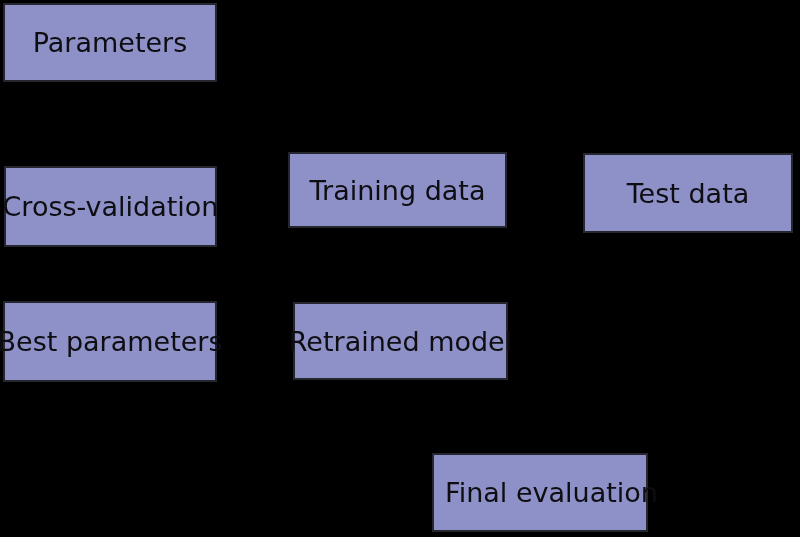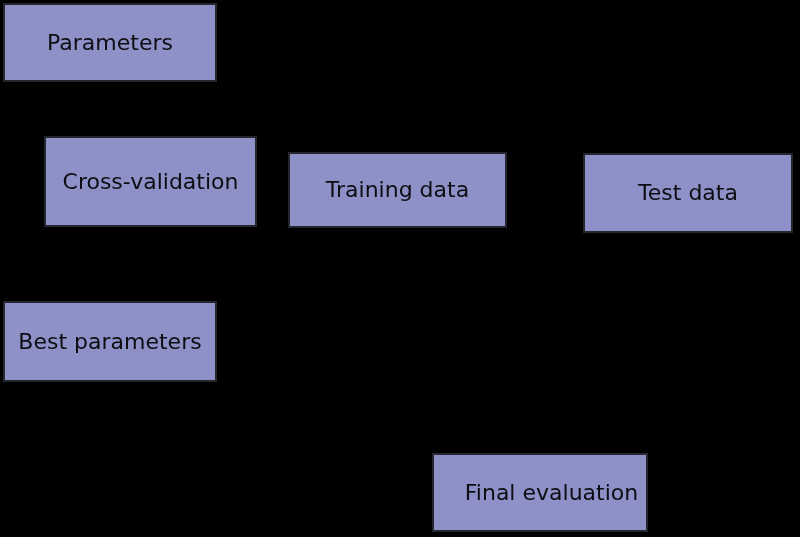--- a/index.html
+++ b/index.html
@@ -17,28 +17,28 @@
   }
   .node {
     position: absolute;
     box-sizing: border-box;
     background: var(--node-fill, #8e90c8);
     border: 2px solid var(--node-border, #26262e);
     color: var(--node-text, #0e0e12);
     display: flex;
     align-items: center;
     justify-content: center;
-    font-size: 22px;
+    font-size: 27px;
     line-height: 1;
     white-space: nowrap;
     text-align: left;
   }
   .node-parameters      { left: 3px;   top: 3px;   width: 214px; height: 79px; }
   .node-dataset         { left: 433px; top: 3px;   width: 214px; height: 80px; }
-  .node-cross-validation{ left: 4px;   top: 136px; width: 213px; height: 91px; margin-left: 40px; }
+  .node-cross-validation{ left: 4px;   top: 166px; width: 213px; height: 81px; }
   .node-training-data   { left: 288px; top: 152px; width: 219px; height: 76px; }
   .node-test-data       { left: 583px; top: 153px; width: 210px; height: 80px; }
   .node-best-parameters { left: 3px;   top: 301px; width: 214px; height: 81px; }
   .node-retrained-model { left: 293px; top: 302px; width: 215px; height: 78px; }
   .node-final-evaluation{ left: 432px; top: 453px; width: 216px; height: 79px; padding-left: 23px; }
 </style>
 </head>
 <body>
 
 <div class="canvas">
@@ -46,15 +46,16 @@
 
 
   <div class="node node-cross-validation">Cross-validation</div>
 
   <div class="node node-training-data">Training data</div>
 
   <div class="node node-test-data">Test data</div>
 
   <div class="node node-best-parameters">Best parameters</div>
 
+  <div class="node node-retrained-model">Retrained model</div>
 
   <div class="node node-final-evaluation">Final evaluation</div>
 </div>
 
 </body></html>

